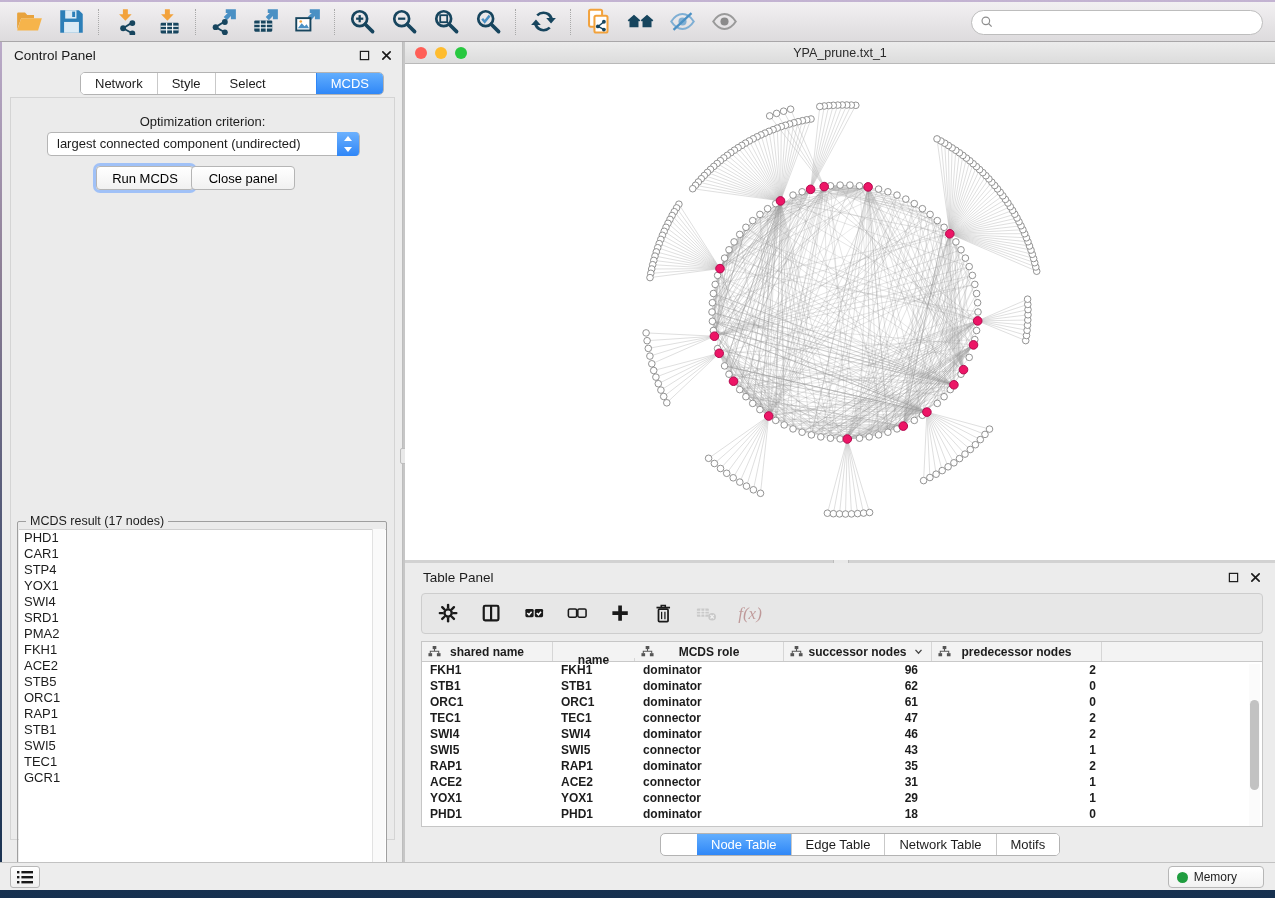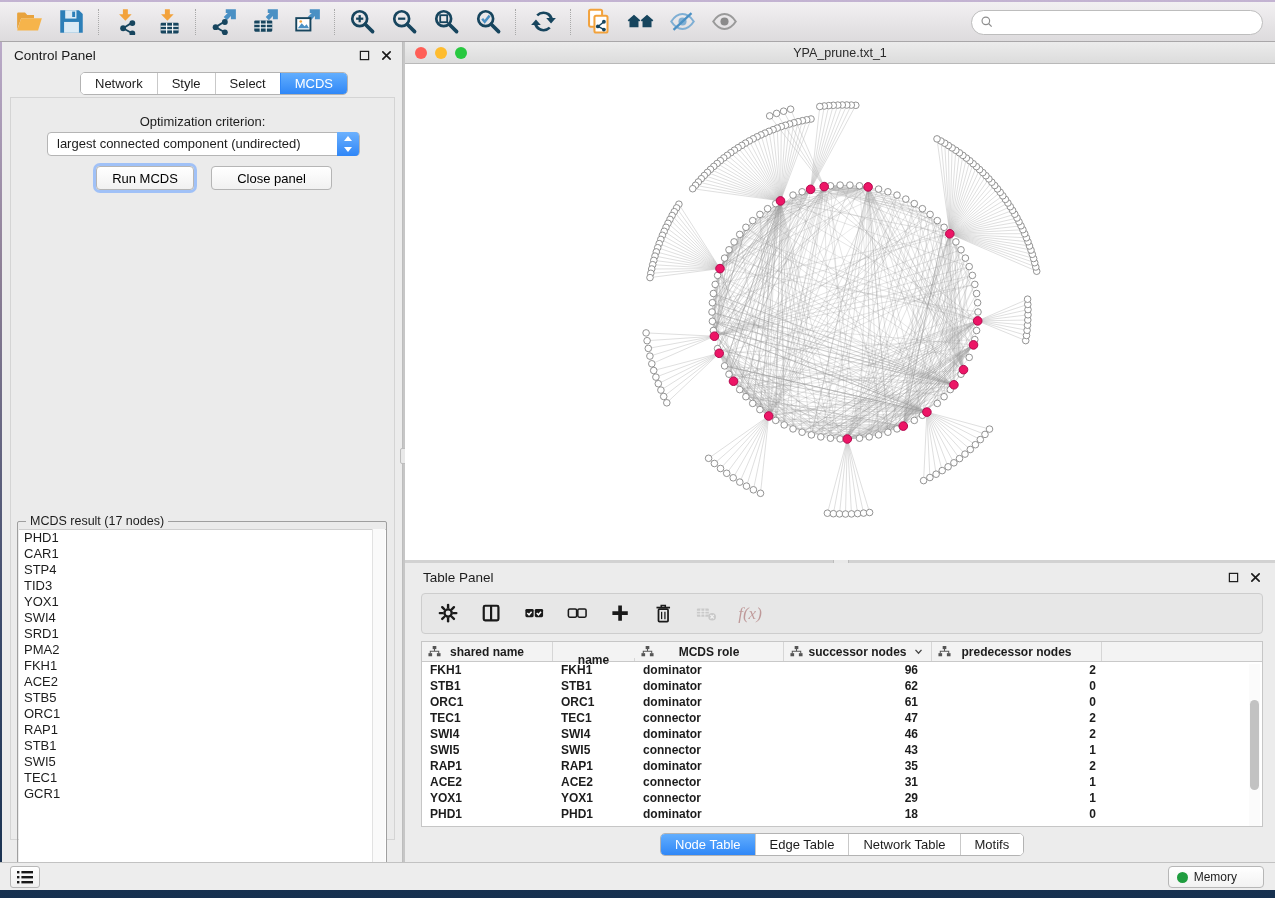--- a/index.html
+++ b/index.html
@@ -27,37 +27,37 @@
   .control-panel { left:2px; top:42px; width:401px; height:820px; background:#ececec; border-right:1px solid #bdbdbd; }
   .panel-head { position:absolute; left:0; top:0; width:100%; height:26px; }
   .panel-title { position:absolute; left:12px; top:6px; font-size:13.5px; color:#1a1a1a; }
   .wbtns { position:absolute; right:10px; top:7px; display:flex; gap:10px; }
   .wbtn { width:12px; height:12px; display:flex; align-items:center; justify-content:center; }
   .wbtn svg { width:11px; height:11px; }
 
   .seg { display:flex; border:1px solid #b3b3b3; border-radius:5px; overflow:hidden; background:#fff; }
   .seg .tab { padding:3px 14px; font-size:13px; color:#1c1c1c; background:#fff; border-left:1px solid #c9c9c9; cursor:default; white-space:nowrap;}
   .seg .tab:first-child { border-left:none; }
-  .seg .tab.active { background:linear-gradient(#62aefe,#2f87f7); color:#fff; border-left-color:#2f87f7; }
+  .seg .tab.active { background:linear-gradient(#62aefe,#2f87f7); color:#fff; border-left-color:#2f87f7;margin-left:36px; }
   .ctrl-tabs { position:absolute; left:78px; top:30px; }
 
   .tab-content { position:absolute; left:8px; top:55px; width:385px; height:743px;
     background:#ebebeb; border:1px solid #d4d4d4; }
   .opt-label { position:absolute; left:0; top:16px; width:100%; text-align:center; font-size:13px; }
   .dropdown { position:absolute; left:36px; top:34px; width:313px; height:24px; background:#fff;
     border:1px solid #b5b5b5; border-radius:4px; font-size:13px; line-height:22px; padding-left:9px; cursor:default;}
   .dd-stepper { position:absolute; right:0px; top:-1px; width:22px; height:24px; border-radius:0 4px 4px 0;
     background:linear-gradient(#6cb1fe,#2f86f7); }
   .dd-stepper:before, .dd-stepper:after { content:""; position:absolute; left:6.5px; border-left:4.5px solid transparent; border-right:4.5px solid transparent; }
   .dd-stepper:before { top:4px; border-bottom:5px solid #fff; }
   .dd-stepper:after { bottom:4px; border-top:5px solid #fff; }
   .btn { position:absolute; height:24px; background:linear-gradient(#ffffff,#f1f1f1); border:1px solid #b5b5b5;
     border-radius:4px; font-size:13px; text-align:center; cursor:default; font-family:"Liberation Sans",sans-serif;}
   .btn-run { left:85px; top:68px; width:98px; box-shadow:0 0 0 3px rgba(110,165,255,.6); }
-  .btn-close { left:200px; top:68px; width:121px; }
+  .btn-close { left:180px; top:68px; width:104px; }
 
   .result-group { position:absolute; left:6px; top:423px; width:370px; height:359px;
     border:1px solid #9f9f9f; border-radius:2px; }
   .result-legend { position:absolute; left:8px; top:-8px; background:#ebebeb; padding:0 4px; font-size:12.5px; }
   .result-list { position:absolute; left:1px; top:7px; width:367px; height:350px; background:#fff;
     overflow:hidden; border-top:1px solid #cfcfcf;}
   .result-item { font-size:13px; height:16px; line-height:16px; padding-left:5px; }
   .result-scroll { position:absolute; right:1px; top:7px; width:13px; height:350px; background:#fafafa; border-left:1px solid #e2e2e2; }
 
   
@@ -302,21 +302,20 @@
     </div>
     <button class="btn btn-run">Run MCDS</button>
     <button class="btn btn-close">Close panel</button>
 
     <div class="result-group">
       <span class="result-legend">MCDS result (17 nodes)</span>
       <div class="result-list" id="result-list">
           <div class="result-item">PHD1</div>
           <div class="result-item">CAR1</div>
           <div class="result-item">STP4</div>
-          <div class="result-item">TID3</div>
           <div class="result-item">YOX1</div>
           <div class="result-item">SWI4</div>
           <div class="result-item">SRD1</div>
           <div class="result-item">PMA2</div>
           <div class="result-item">FKH1</div>
           <div class="result-item">ACE2</div>
           <div class="result-item">STB5</div>
           <div class="result-item">ORC1</div>
           <div class="result-item">RAP1</div>
           <div class="result-item">STB1</div>

